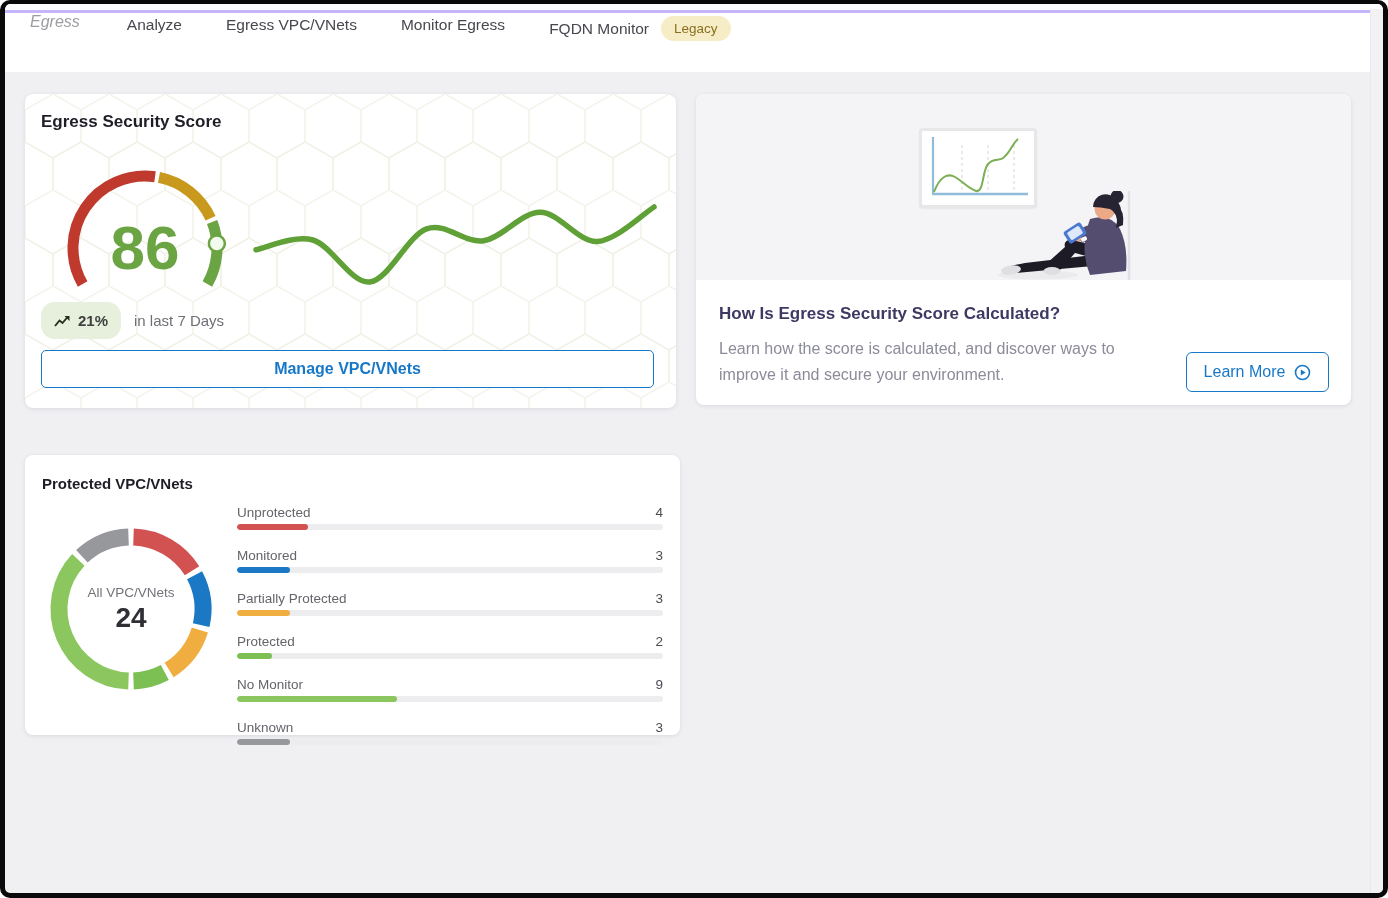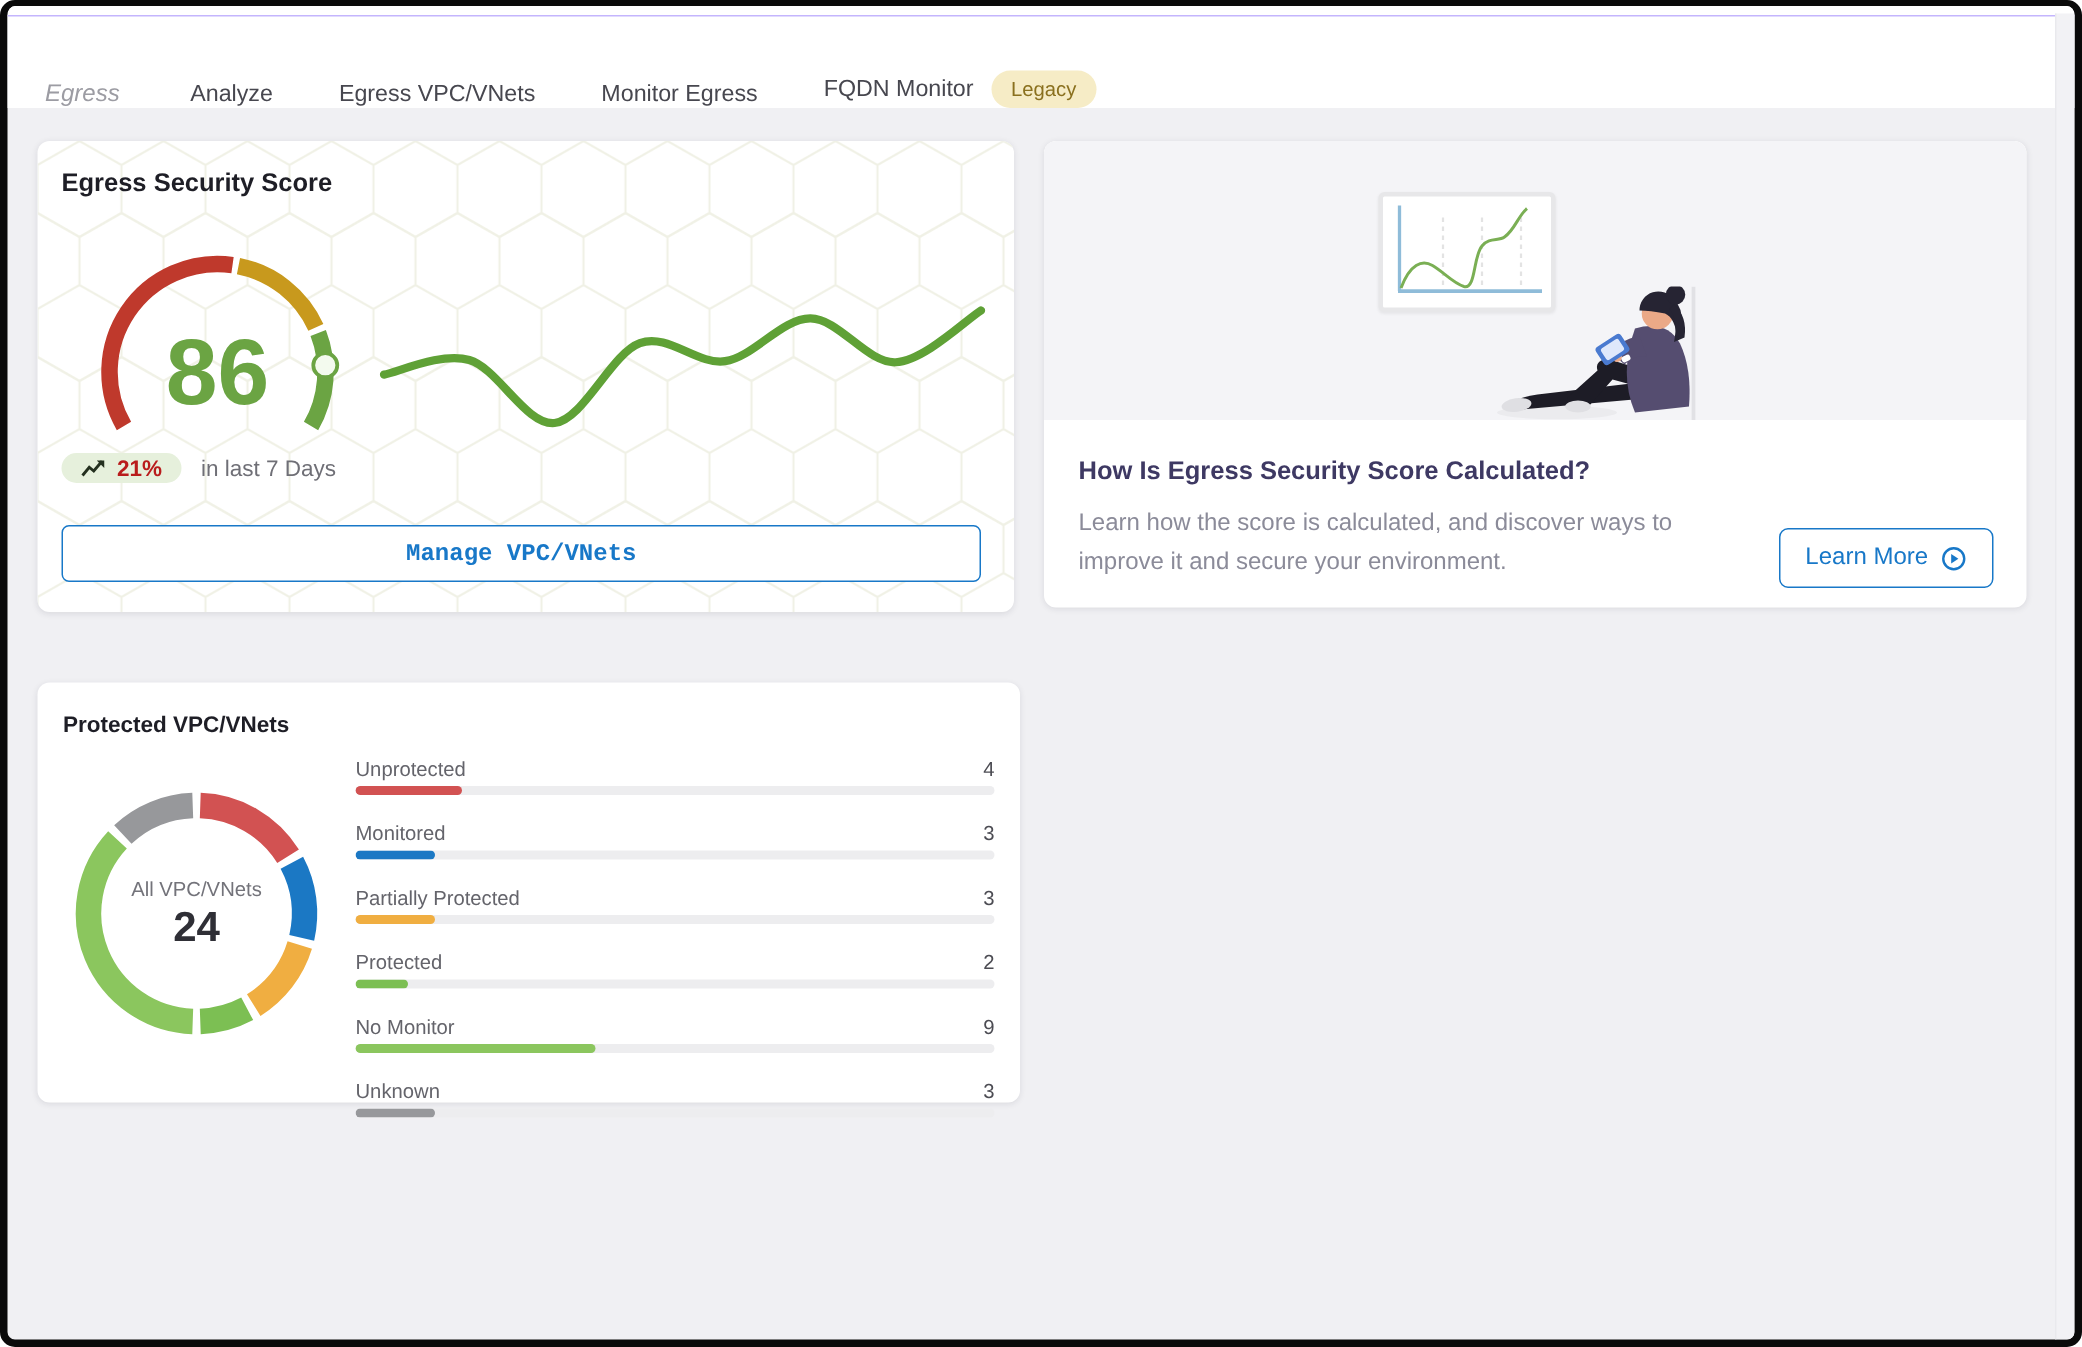--- a/index.html
+++ b/index.html
@@ -2,47 +2,47 @@
 <html><head>
 <meta charset="utf-8">
 <style>
   html,body{margin:0;padding:0;background:#ffffff;font-family:"Liberation Sans","DejaVu Sans",sans-serif;}
   *{box-sizing:border-box;}
   .screen{position:relative;width:1388px;height:898px;}
   .frame{position:absolute;inset:0;border:5px solid #0a0a0a;border-top-width:4px;border-radius:10px;
          overflow:hidden;background:#f0f0f3;}
   
   .header{position:absolute;top:0;left:0;right:0;height:68px;background:#ffffff;padding-top:6px;}
-  .tabs-row{display:flex;align-items:flex-end;height:62px;border-top:1px solid #c4b5fd;background:#fff;}
+  .tabs-row{display:flex;align-items:flex-start;height:62px;border-top:3px solid #c4b5fd;background:#fff;}
   .context-label{display:flex;align-items:center;padding:0 25px;font-style:italic;font-size:16px;color:#9c9ca3;}
   .tab{position:relative;display:flex;align-items:center;gap:12px;padding:0 22px;margin-top:-1px;
        border-top:4px solid transparent;font-size:15.5px;color:#47474f;cursor:pointer;white-space:nowrap;}
   .tab.active{background:#f2f1f6;border-top-color:#3d3264;color:#20202a;font-weight:700;}
   .badge{background:#f6ecc6;color:#8a701e;font-size:13.5px;padding:5px 13px;border-radius:13px;font-style:normal;}
   
   .scroll-gutter{position:absolute;top:5px;right:0;bottom:0;width:13px;background:#f2f2f5;
                  border-left:1px solid #e9e9ed;z-index:40;}
   
   .card{position:absolute;background:#fff;border-radius:8px;box-shadow:0 1px 4px rgba(25,25,50,.10);}
   .score-card{left:20px;top:90px;width:651px;height:314px;overflow:hidden;}
   .info-card{left:691px;top:90px;width:655px;height:311px;overflow:hidden;}
   .protected-card{left:20px;top:451px;width:655px;height:280px;}
   .hex-bg{position:absolute;inset:0;width:100%;height:100%;opacity:.65;pointer-events:none;}
   .card-title{position:absolute;font-size:17px;font-weight:700;color:#1e1e26;}
   .score-card .card-title{left:16px;top:18px;}
   .gauge-svg{position:absolute;left:18px;top:60px;width:200px;height:182px;}
   .gauge-num{fill:#6ba443;font-weight:700;font-size:62px;}
   .spark-svg{position:absolute;left:228px;top:106px;width:406px;height:90px;}
   .trend-row{position:absolute;left:16px;top:208px;display:flex;align-items:center;gap:13px;}
-  .trend-pill{display:flex;align-items:center;gap:7px;height:20px;padding:0 13px;border-radius:14px;
-              background:#e6f0dc;font-size:15px;font-weight:700;color:#b91c1c;}
+  .trend-pill{display:flex;align-items:center;gap:7px;height:37px;padding:0 13px;border-radius:14px;
+              background:#e6f0dc;font-size:15px;font-weight:700;color:#404040;}
   .trend-period{font-size:15px;color:#6f6f76;}
   .manage-btn{position:absolute;left:16px;top:256px;width:613px;height:38px;background:#fff;
               border:1.5px solid #1878c8;border-radius:5px;color:#1878c8;font-size:16px;font-weight:700;
-              font-family:Liberation Mono, monospace;cursor:pointer;display:flex;align-items:center;justify-content:center;}
+              font-family:Liberation Sans, sans-serif;cursor:pointer;display:flex;align-items:center;justify-content:center;}
   
   .illus{position:absolute;top:0;left:0;right:0;height:186px;background:#f4f4f7;border-radius:8px 8px 0 0;}
   .pic-frame{position:absolute;left:223px;top:34px;width:118px;height:80px;background:#fff;
              border:3px solid #e7e7e9;border-radius:4px;box-shadow:0 1px 2px rgba(0,0,0,.06);}
   .person-svg{position:absolute;left:297px;top:97px;width:145px;height:90px;}
   .info-heading{position:absolute;left:23px;top:210px;font-size:17px;font-weight:700;color:#3e3963;}
   .info-body{position:absolute;left:23px;top:242px;width:438px;font-size:16px;line-height:26px;color:#8b8b99;}
   .learn-btn{position:absolute;left:490px;top:258px;width:143px;height:40px;background:#fff;
              border:1.5px solid #1878c8;border-radius:6px;color:#1878c8;font-size:16px;font-weight:400;
              font-family:inherit;cursor:pointer;display:flex;align-items:center;justify-content:center;gap:9px;}

